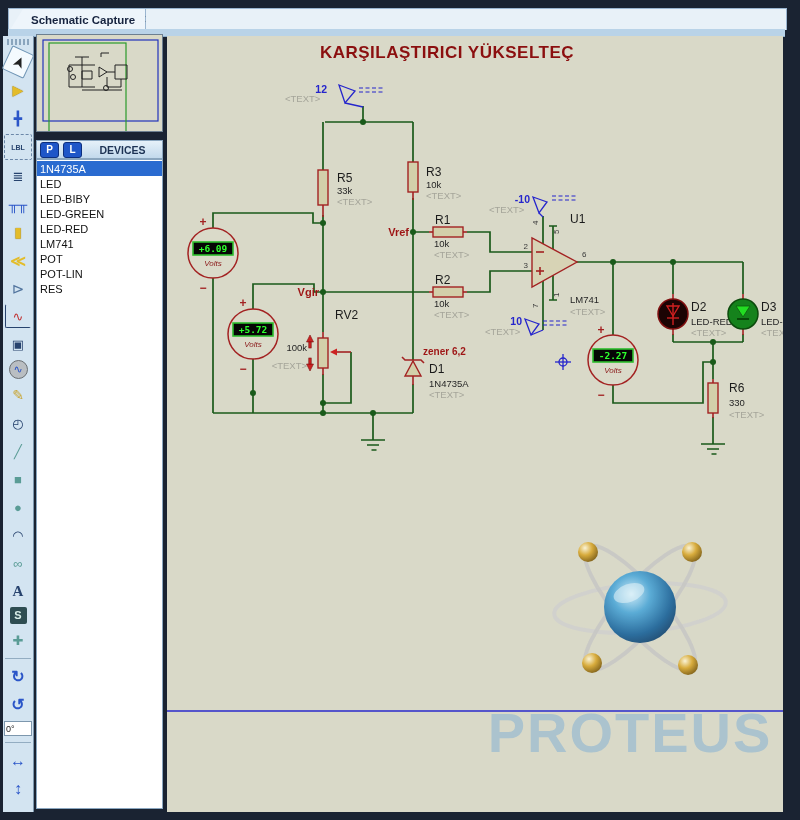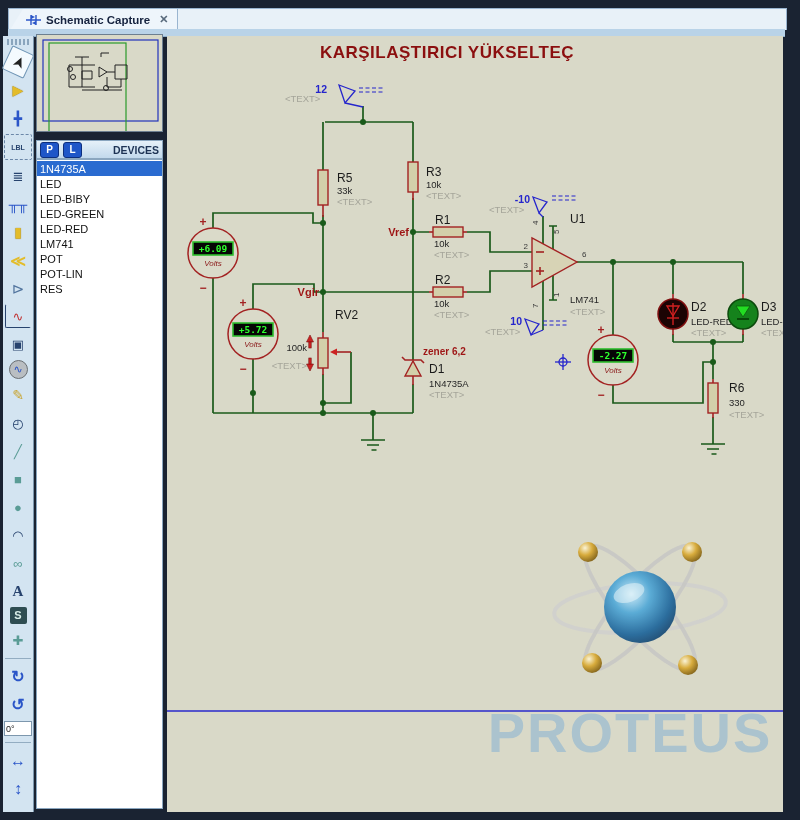--- a/index.html
+++ b/index.html
@@ -1,19 +1,19 @@
 <!DOCTYPE html>
 <html style="--canvas: #d9d9c8; --wire: #1a5a1a; --comp: #a32222; --netred: #9e1515; --pow: #2525cc; --wmk: #8fb6d2;"><head>
 <meta charset="utf-8">
 <style>
   html,body{margin:0;padding:0;background:#10141d;font-family:"Liberation Sans",sans-serif;}
   .screen{position:relative;width:800px;height:820px;background:#1a2332;overflow:hidden;}
   
   .tabrow{position:absolute;left:8px;top:8px;width:777px;height:21px;background:#e8f1f8;border:1px solid #9ab5d0;border-bottom:none;}
-  .tab{position:absolute;left:1px;top:0;height:21px;width:168px;background:#eef5fb;display:flex;align-items:center;gap:5px;padding-left:16px;box-sizing:border-box;border-right:1px solid #9ab5d0;clip-path:polygon(13px 0,100% 0,100% 100%,0 100%);}
+  .tab{position:absolute;left:1px;top:0;height:21px;width:136px;background:#eef5fb;display:flex;align-items:center;gap:5px;padding-left:16px;box-sizing:border-box;border-right:1px solid #9ab5d0;clip-path:polygon(13px 0,100% 0,100% 100%,0 100%);}
   .tab-label{font-size:11.5px;font-weight:bold;color:#16233f;white-space:nowrap;}
   .tab-close{font-size:11px;color:#5a6b7d;font-weight:bold;margin-left:4px;cursor:pointer;}
   .subrow{position:absolute;left:8px;top:29px;width:777px;height:7px;background:#b9d3e8;border-bottom:1px solid #8fb0cc;}
   
   .toolbar{position:absolute;left:3px;top:36px;width:30px;height:776px;background:#d3e4f1;border-right:1px solid #7d97ad;display:flex;flex-direction:column;align-items:center;}
   .grip{width:22px;height:6px;margin:3px 0 3px 0;background:repeating-linear-gradient(90deg,#8aa5bd 0 2px,transparent 2px 4px);}
   .tbtn{width:24px;height:22px;margin:2px 0;display:flex;align-items:center;justify-content:center;font-size:14px;line-height:1;color:#1c3a6e;cursor:pointer;border:1px solid transparent;border-radius:2px;}
   .tbtn.act{background:#f4fafe;border:1px solid #6f95b5;}
   .i-arrow{color:#222;transform:rotate(-65deg);font-size:15px;}
   .i-yellow{color:#e3bc2a;text-shadow:0 0 1px #7a6210;}
@@ -28,21 +28,21 @@
   .i-teal{color:#5a9c96;font-size:13px;}
   .i-text{color:#27436e;font-weight:bold;font-family:"Liberation Serif",serif;font-size:15px;}
   .i-symbol{color:#d9efe9;background:#2e4d52;width:15px;height:15px;font-size:11px;font-weight:bold;display:flex;align-items:center;justify-content:center;}
   .i-rot{color:#2a55c8;font-weight:bold;font-size:16px;}
   .tsep{width:26px;height:1px;background:#93adc2;margin:4px 0;}
   .angle{width:24px;height:13px;font-size:9px;font-family:"Liberation Sans",sans-serif;border:1px solid #7d97ad;margin:2px 0;padding:0 1px;background:#fff;color:#222;}
   
   .preview{position:absolute;left:36px;top:34px;width:127px;height:98px;background:var(--canvas);border:1px solid #6d7f90;box-sizing:border-box;overflow:hidden;}
   .devhead{position:absolute;left:36px;top:140px;width:127px;height:19px;background:linear-gradient(#e6f1f9,#c2d9ec);border:1px solid #8aa6bf;box-sizing:border-box;display:flex;align-items:center;gap:4px;padding:0 3px;}
   .plbtn{width:17px;height:14px;background:#1f56c8;color:#fff;font-weight:bold;font-size:10px;border:1px solid #0d2f7e;border-radius:3px;display:flex;align-items:center;justify-content:center;cursor:pointer;}
-  .devtitle{flex:1;text-align:right;font-size:10.5px;font-weight:bold;color:#1d3least;color:#1d3354;}
+  .devtitle{flex:1;text-align:center;font-size:10.5px;font-weight:bold;color:#1d3least;color:#1d3354;}
   .devlist{position:absolute;left:36px;top:159px;width:127px;height:650px;background:#fff;border:1px solid #8aa6bf;box-sizing:border-box;margin:0;padding:1px 0 0 0;list-style:none;overflow:hidden;}
   .devlist li{font-size:11px;color:#111;padding:0.5px 3px;height:14px;line-height:14px;cursor:pointer;white-space:nowrap;}
   .devlist li.sel{background:#2a6bd0;color:#fff;}
   
   .canvas{position:absolute;left:167px;top:36px;width:616px;height:776px;background:var(--canvas);}
   svg text{font-family:"Liberation Sans",sans-serif;}
   .w{stroke:var(--wire);stroke-width:1.7;fill:none;}
   .rl{stroke:var(--comp);stroke-width:1.6;fill:none;}
   .rb{fill:#d3cfaa;stroke:var(--comp);stroke-width:1.4;}
   .dot{fill:var(--wire);stroke:none;}

